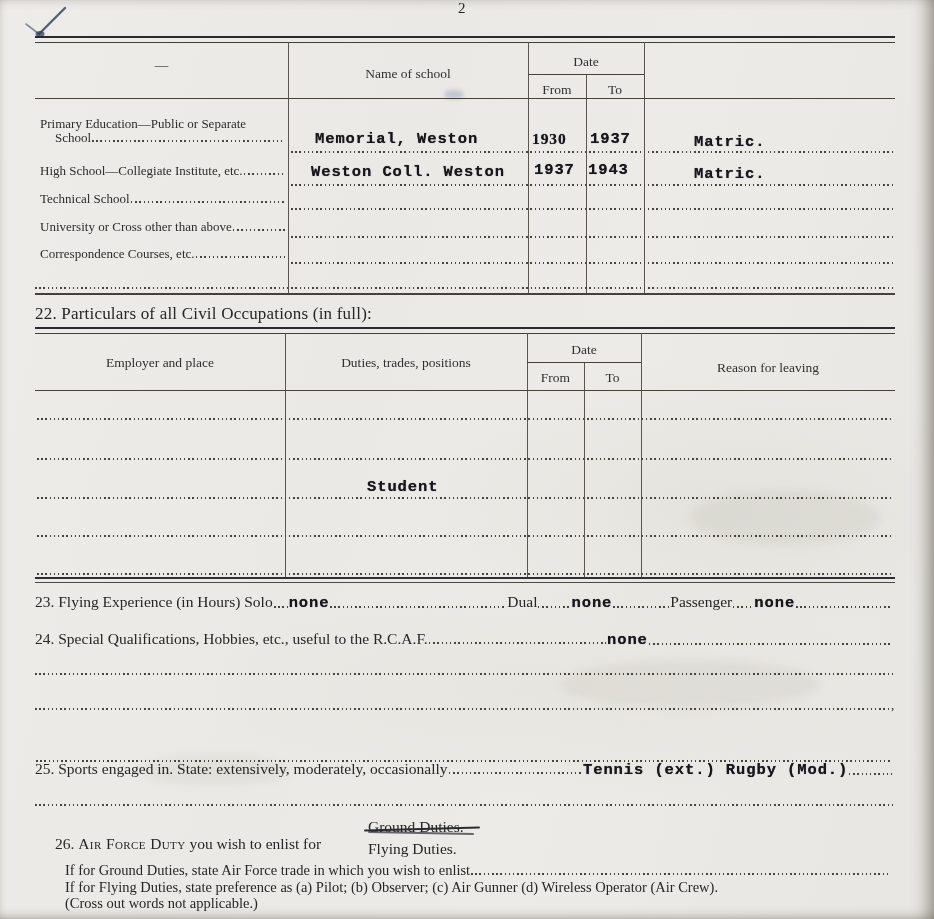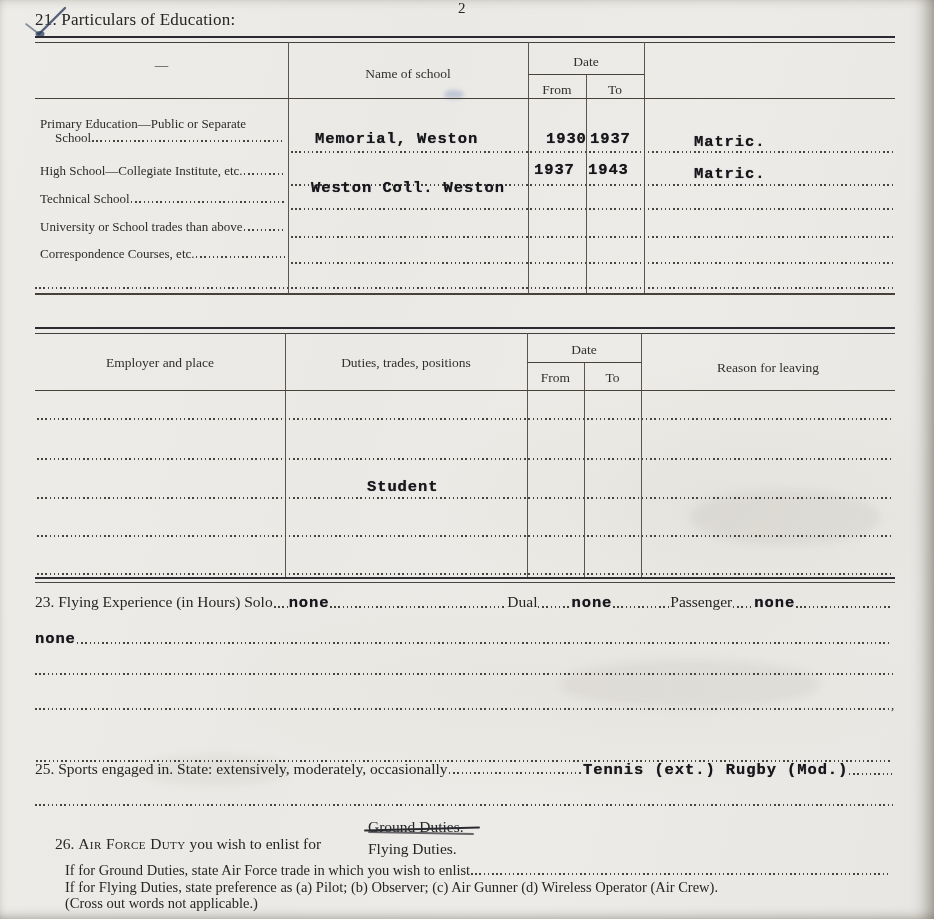--- a/index.html
+++ b/index.html
@@ -44,21 +44,20 @@
 
 <div id="page">
 
   <div class="abs form" style="left:458px;top:0;font-size:15px;">2</div>
 
   <div class="smudge" style="left:690px;top:490px;width:190px;height:55px;background:rgba(125,120,100,.09);"></div>
   <div class="smudge" style="left:560px;top:660px;width:260px;height:48px;background:rgba(125,120,100,.08);"></div>
   <div class="smudge" style="left:140px;top:755px;width:150px;height:30px;background:rgba(125,120,100,.07);"></div>
   <div class="smudge" style="left:444px;top:90px;width:20px;height:9px;background:rgba(90,115,175,.30);filter:blur(2px);"></div>
 
-  <div class="abs form h" style="left:35px;top:10px;">21. Particulars of Education:</div>
 
   <svg class="abs" style="left:10px;top:4px;" width="70" height="42" viewBox="0 0 70 42">
     <path d="M55 4 L29 30" stroke="#2e3f5c" stroke-width="2.4" fill="none" opacity=".8" stroke-linecap="round"></path>
     <path d="M16 20 L29 30" stroke="#2e3f5c" stroke-width="1.6" fill="none" opacity=".55" stroke-linecap="round"></path>
     <ellipse cx="30" cy="30" rx="4.5" ry="3" fill="#2e3f5c" opacity=".75"></ellipse>
   </svg>
 
   <div class="abs ruled" style="left:35px;top:36px;width:860px;"></div>
 
   <div class="abs vline" style="left:288px;top:42px;height:251px;"></div>
@@ -81,45 +80,46 @@
   </div>
   <div class="abs labelwrap" style="left:55px;top:130px;width:231px;">
     <span class="form rowlabel">School</span>
     <div class="leader" style="flex:1;"></div>
   </div>
   <div class="abs labelwrap" style="left:40px;top:191px;width:246px;">
     <span class="form rowlabel">Technical School</span>
     <div class="leader" style="flex:1;"></div>
   </div>
   <div class="abs labelwrap" style="left:40px;top:219px;width:246px;">
-    <span class="form rowlabel">University or School trades than above</span>
+    <span class="form rowlabel">University or Cross other than above</span>
     <div class="leader" style="flex:1;"></div>
   </div>
   <div class="abs labelwrap" style="left:40px;top:246px;width:246px;">
     <span class="form rowlabel">Correspondence Courses, etc.</span>
     <div class="leader" style="flex:1;"></div>
   </div>
 
   <div class="abs dot" style="left:291px;top:151px;width:602px;"></div>
   <div class="abs dot" style="left:291px;top:184px;width:602px;"></div>
   <div class="abs dot" style="left:291px;top:208px;width:602px;"></div>
   <div class="abs dot" style="left:291px;top:236px;width:602px;"></div>
   <div class="abs dot" style="left:291px;top:262px;width:602px;"></div>
   <div class="abs dot" style="left:35px;top:287px;width:858px;"></div>
   <div class="abs hline" style="left:35px;top:293px;width:860px;height:1.6px;"></div>
 
   <div class="abs typed" style="left:315px;top:130px;">Memorial, Weston</div>
-  <div class="abs typed" style="left:546px;top:130px;">1930</div>
+  <div class="abs typed" style="left:532px;top:130px;font-family:Liberation Serif, serif;">1930</div>
   <div class="abs typed" style="left:590px;top:130px;">1937</div>
   <div class="abs typed" style="left:694px;top:133px;">Matric.</div>
-  <div class="abs typed" style="left:311px;top:163px;margin-top:16px;">Weston Coll. Weston</div>
+  <div class="abs typed" style="left:311px;top:163px;">Weston Coll. Weston</div>
   <div class="abs typed" style="left:534px;top:161px;">1937</div>
   <div class="abs typed" style="left:588px;top:161px;">1943</div>
   <div class="abs typed" style="left:694px;top:165px;">Matric.</div>
 
+  <div class="abs form h" style="left:35px;top:304px;">22. Particulars of all Civil Occupations (in full):</div>
   <div class="abs ruled" style="left:35px;top:327px;width:860px;"></div>
 
   <div class="abs vline" style="left:285px;top:333px;height:244px;"></div>
   <div class="abs vline" style="left:527px;top:333px;height:244px;"></div>
   <div class="abs vline" style="left:584px;top:363px;height:214px;"></div>
   <div class="abs vline" style="left:641px;top:333px;height:244px;"></div>
 
   <div class="abs form colhead" style="left:35px;width:250px;top:355px;">Employer and place</div>
   <div class="abs form colhead" style="left:285px;width:242px;top:355px;">Duties, trades, positions</div>
   <div class="abs form colhead" style="left:527px;width:114px;top:342px;">Date</div>
@@ -147,20 +147,24 @@
     <div class="leader" style="flex:0 0 32px;"></div>
     <span class="typed">none</span>
     <div class="leader" style="flex:0 0 56px;"></div>
     <span class="form body16">Passenger</span>
     <div class="leader" style="flex:0 0 20px;"></div>
     <span class="typed">none</span>
     <div class="leader" style="flex:1 1 40px;"></div>
   </div>
 
   <div class="abs flexline" style="left:35px;top:630px;width:858px;">
+    <div class="labelwrap" style="flex:0 0 572px;">
+      <span class="form body16">24. Special Qualifications, Hobbies, etc., useful to the R.C.A.F.</span>
+      <div class="leader" style="flex:1;"></div>
+    </div>
     <span class="typed">none</span>
     <div class="leader" style="flex:1;"></div>
   </div>
 
   <div class="abs dot" style="left:35px;top:673px;width:858px;"></div>
   <div class="abs dot" style="left:35px;top:708px;width:855px;"></div>
   <div class="abs form" style="left:891px;top:697px;font-size:13px;">,</div>
 
   <div class="abs flexline" style="left:35px;top:728px;width:858px;margin-top:32px;">
     <div class="labelwrap" style="flex:0 0 548px;">

